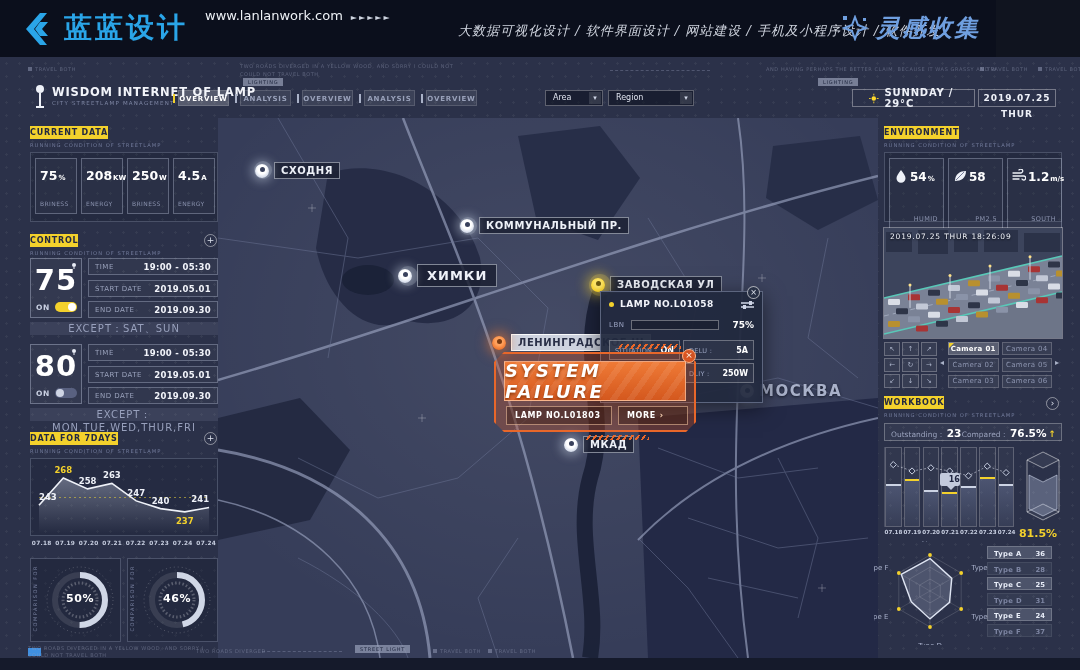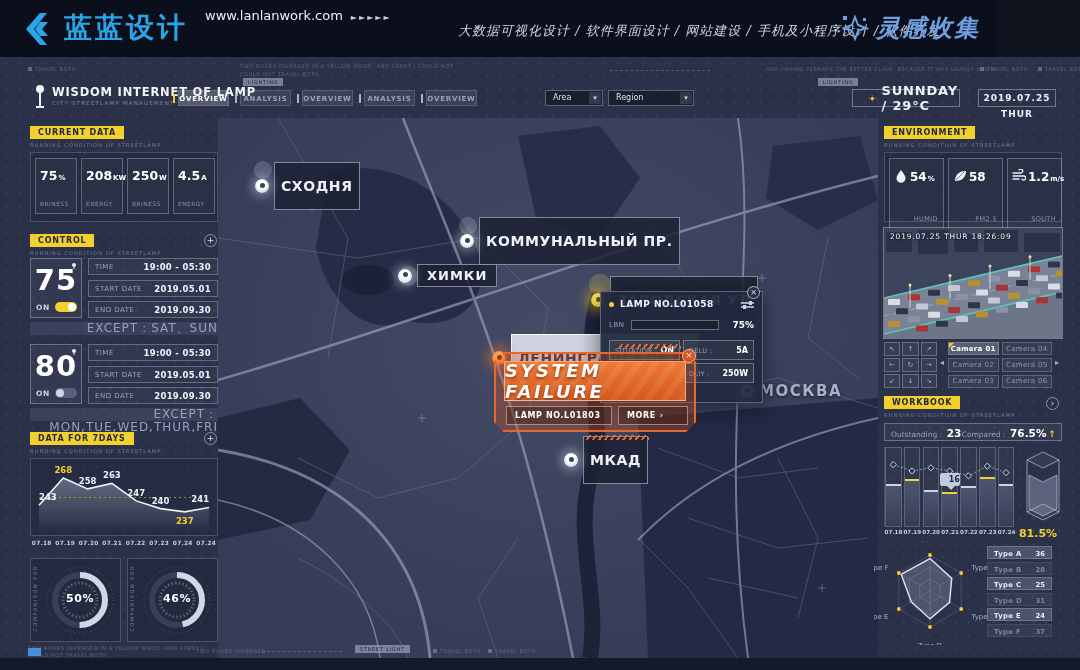--- a/index.html
+++ b/index.html
@@ -31,25 +31,25 @@
 #lamp-title-icon{position:absolute;left:32px;top:84px}
 #page-title{position:absolute;left:52px;top:85px;font-size:11.5px;font-weight:bold;letter-spacing:.8px;color:#f2f4fa}
 #page-subtitle{position:absolute;left:52px;top:100px;font-size:5.5px;letter-spacing:1.2px;color:#7c84a2}
 #tab-bar{position:absolute;left:178px;top:90px;display:flex;gap:11px}
 .tab{position:relative;width:51px;height:16px;line-height:16px;text-align:center;font-size:7px;font-weight:bold;letter-spacing:.8px;color:#99a1ba;background:rgba(255,255,255,.08);border:1px solid rgba(255,255,255,.14);cursor:pointer}
 .tab::before{content:"";position:absolute;left:-6px;top:3px;width:2px;height:9px;background:#aab2c8}
 .tab.active{color:#fff;background:rgba(255,255,255,.2)}
 .tab.active::before{background:#f3d12c}
 .select{position:absolute;height:16px;background:rgba(13,18,34,.6);border:1px solid rgba(255,255,255,.3);font-size:8px;color:#dfe3ee;line-height:14px;padding-left:7px}
 .select .chev{position:absolute;right:1px;top:1px;width:12px;height:12px;background:rgba(255,255,255,.12);text-align:center;line-height:12px;font-size:7px;color:#cfd5e6}
-#weather-box{position:absolute;left:852px;top:89px;width:108px;height:18px;border:1px solid rgba(255,255,255,.35);display:flex;align-items:center;gap:6px;padding-left:16px;font-size:13px;font-weight:bold;letter-spacing:.8px;color:#eef1f8}
+#weather-box{position:absolute;left:852px;top:89px;width:123px;height:18px;border:1px solid rgba(255,255,255,.35);display:flex;align-items:center;gap:6px;padding-left:16px;font-size:10px;font-weight:bold;letter-spacing:.8px;color:#eef1f8}
 #date-box{position:absolute;left:978px;top:89px;width:78px;height:18px;border:1px solid rgba(255,255,255,.35);text-align:center;line-height:16px;font-size:9px;font-weight:bold;letter-spacing:1px;color:#eef1f8}
 
 
-.tag{position:absolute;background:#f3d12c;color:#232941;font-size:8px;font-weight:bold;letter-spacing:.8px;padding:2px 8px;white-space:nowrap}
+.tag{position:absolute;background:#f3d12c;color:#232941;font-size:8px;font-weight:bold;letter-spacing:.8px;padding:2px 0;white-space:nowrap}
 .sub{position:absolute;font-size:5.2px;letter-spacing:1px;color:#717a9a;white-space:nowrap}
 .frame{position:absolute;border:1px solid rgba(170,180,205,.28);background:rgba(16,22,40,.25)}
 .roundbtn{position:absolute;width:13px;height:13px;border-radius:50%;border:1px solid rgba(255,255,255,.45);color:#dfe4ef;font-size:9px;line-height:11px;text-align:center;cursor:pointer}
 
 
 #current-stats{position:absolute;left:35px;top:158px;display:flex;gap:4px}
 .statbox{width:42px;height:56px;border:1px solid rgba(195,203,225,.35);background:rgba(255,255,255,.03);position:relative}
 .sval{position:absolute;left:4px;top:9px;font-size:12.5px;font-weight:bold;color:#fff;white-space:nowrap}
 .sunit{font-size:7px;margin-left:1px}
 .scap{position:absolute;left:4px;bottom:6px;font-size:6px;letter-spacing:.4px;color:#8a92ae}
@@ -61,21 +61,21 @@
 .num{position:absolute;left:0;top:4px;width:100%;text-align:center;font-size:29px;font-weight:bold;color:#fff;letter-spacing:1px}
 .onrow{position:absolute;left:5px;bottom:5px;display:flex;align-items:center;gap:5px}
 .onlbl{font-size:7.5px;font-weight:bold;color:#c9d0e2;letter-spacing:.5px}
 .toggle{width:22px;height:10px;border-radius:6px;background:#596180;position:relative;cursor:pointer}
 .toggle::after{content:"";position:absolute;left:1px;top:1px;width:8px;height:8px;border-radius:50%;background:#cfd5e4}
 .toggle.on{background:#f3d12c}
 .toggle.on::after{left:auto;right:1px;background:#fff}
 .crow{position:absolute;left:58px;width:130px;height:17px;border:1px solid rgba(195,203,225,.35);background:rgba(255,255,255,.03)}
 .crl{position:absolute;left:6px;top:4px;font-size:7px;letter-spacing:.5px;color:#9aa2bc}
 .crv{position:absolute;right:6px;top:3px;font-size:8.5px;font-weight:bold;color:#f2f4fa;letter-spacing:.3px}
-.except{position:absolute;left:0;top:64px;width:188px;height:13px;background:rgba(140,150,180,.16);text-align:right;font-size:12px;letter-spacing:1px;color:#98a0bc;line-height:13px}
+.except{position:absolute;left:0;top:64px;width:188px;height:13px;background:rgba(140,150,180,.16);text-align:center;font-size:10px;letter-spacing:1px;color:#98a0bc;line-height:13px}
 
 
 #week-chart{position:absolute;left:30px;top:458px;width:188px;height:78px;border:1px solid rgba(170,180,205,.28);background:rgba(16,22,40,.2)}
 #week-xlabels{position:absolute;left:30px;top:540px;width:188px;display:flex}
 #week-xlabels span{flex:1;text-align:center;font-size:5.8px;font-weight:bold;color:#c6cddf;letter-spacing:.3px}
 
 
 .gauge{position:absolute;top:558px;width:91px;height:84px;border:1px solid rgba(170,180,205,.3);background:rgba(16,22,40,.3)}
 .gauge svg{position:absolute;left:12px;top:4px}
 .rot{position:absolute;left:1px;top:6px;font-size:5px;color:#7a83a2;writing-mode:vertical-rl;transform:rotate(180deg);letter-spacing:1.5px}
@@ -83,21 +83,21 @@
 
 
 #map{position:absolute;left:218px;top:118px;width:660px;height:540px}
 .map-label{position:absolute;display:flex;align-items:center;gap:5px;cursor:pointer;z-index:3}
 .pin{width:14px;height:14px;border-radius:50%;background:radial-gradient(circle at 50% 40%,#ffffff 0 40%,#dde3ef 65%,#b6bed2 100%);box-shadow:0 0 10px 4px rgba(230,240,255,.35);position:relative;flex:none}
 .pin::after{content:"";position:absolute;left:4.5px;top:3.5px;width:5px;height:5px;border-radius:50%;background:#39415c}
 .pin.yellow{background:radial-gradient(circle at 50% 40%,#ffe766 0 35%,#ffd92b 70%,#d9b315 100%);box-shadow:0 0 12px 5px rgba(255,217,43,.45)}
 .pin.yellow::after{background:#6b5a10}
 .pin.orange{background:radial-gradient(circle at 50% 40%,#ffa15c 0 35%,#f07830 70%,#c75a1a 100%);box-shadow:0 0 12px 5px rgba(240,120,48,.5)}
 .pin.orange::after{background:#7a3a10}
-.ml{background:rgba(28,33,52,.85);border:1px solid rgba(230,235,245,.5);color:#eef1f8;font-size:14px;font-weight:bold;padding:15px 6px;letter-spacing:.6px;white-space:nowrap}
+.ml{background:rgba(28,33,52,.85);border:1px solid rgba(230,235,245,.5);color:#eef1f8;font-size:10px;font-weight:bold;padding:2px 6px;letter-spacing:.6px;white-space:nowrap}
 .ml.big{font-size:13px;padding:3px 9px;letter-spacing:1px}
 .ml.light{background:rgba(222,226,236,.9);color:#2a3048;border-color:rgba(255,255,255,.9)}
 .city-text{font-size:15px;font-weight:bold;color:#a9b1c9;letter-spacing:1.5px;text-shadow:0 1px 3px rgba(10,14,26,.8)}
 
 
 #popup{position:absolute;left:600px;top:291px;width:163px;height:112px;background:rgba(33,40,62,.94);border:1px solid rgba(150,160,190,.5);box-shadow:0 5px 20px rgba(0,0,0,.5);z-index:5}
 #popup-close{position:absolute;left:747px;top:286px;z-index:6;width:13px;height:13px;border-radius:50%;border:1px solid rgba(255,255,255,.6);background:rgba(40,48,70,.95);color:#dfe4ee;font-size:8px;line-height:11px;text-align:center;cursor:pointer}
 .pp-title-row{position:absolute;left:8px;top:7px;right:8px;height:12px}
 .pp-dot{position:absolute;left:0;top:3px;width:5px;height:5px;border-radius:50%;background:#f3d12c}
 .pp-title{position:absolute;left:11px;top:0;font-size:9px;font-weight:bold;letter-spacing:.5px;color:#f2f4fa}

